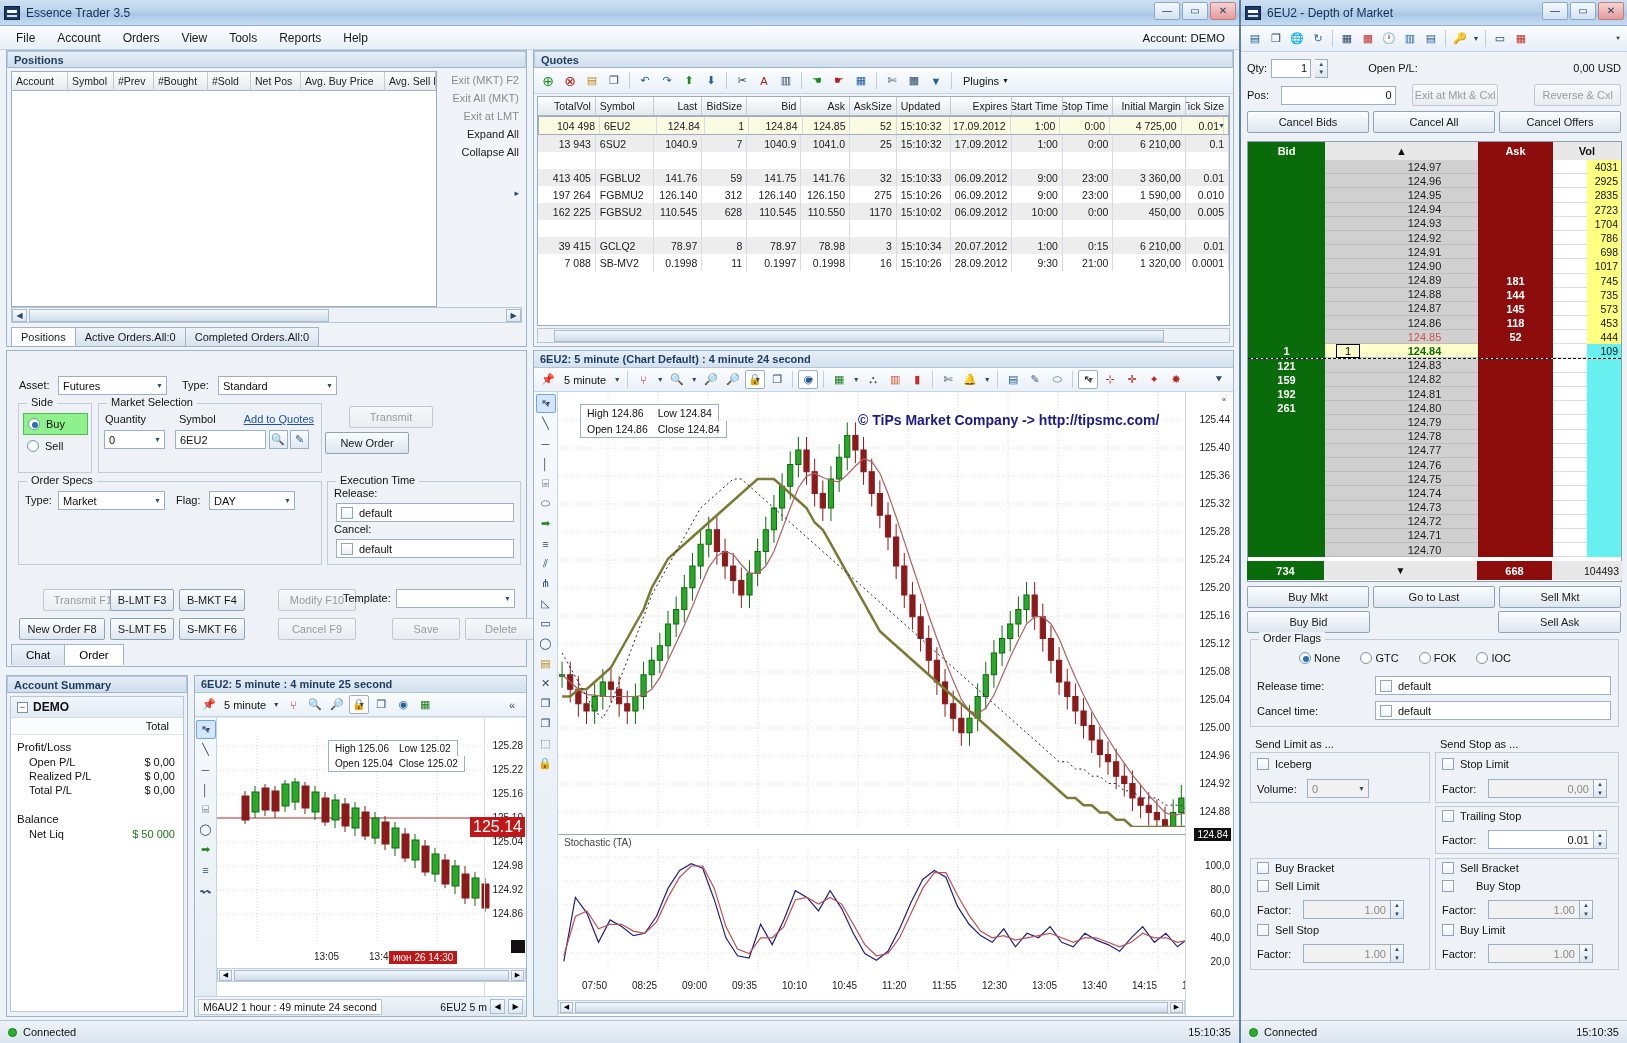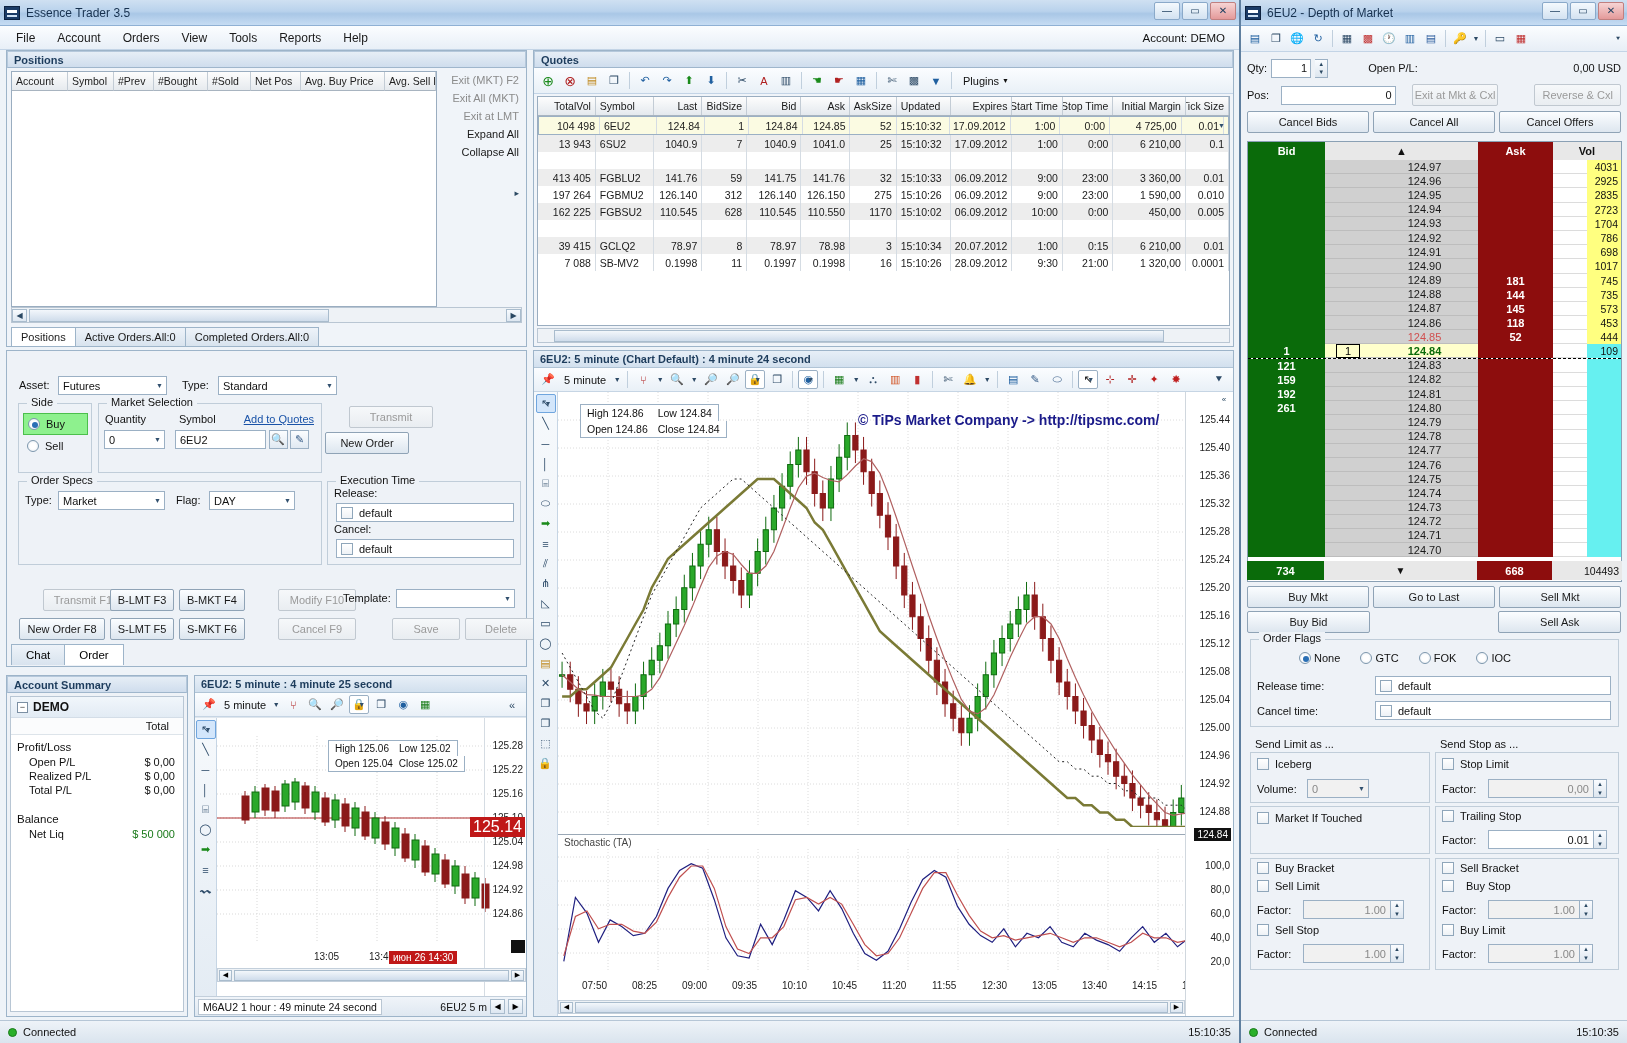--- a/index.html
+++ b/index.html
@@ -1406,26 +1406,20 @@
         <span class="lbl">Stop Limit</span>
       </div>
       <div class="lbl" style="position:absolute;left:6px;top:30px;">Factor:</div>
       <div class="txt" style="position:absolute;left:52px;top:26px;width:106px;justify-content:flex-end;color:#888;background:#f1f1f1;">0,00</div>
       <div class="spin" style="position:absolute;left:158px;top:26px;">
           <i>▲</i>
           <i>▼</i>
         </div>
     </div>
 
-    <div class="grp" style="position:absolute;left:9px;top:806px;width:180px;height:48px;">
-      <div style="position:absolute;left:6px;top:5px;display:flex;align-items:center;gap:6px;">
-        <span class="chk"></span>
-        <span class="lbl">Market If Touched</span>
-      </div>
-    </div>
 
     <div class="grp" style="position:absolute;left:194px;top:806px;width:184px;height:48px;">
       <div style="position:absolute;left:6px;top:3px;display:flex;align-items:center;gap:6px;">
         <span class="chk"></span>
         <span class="lbl">Trailing Stop</span>
       </div>
       <div class="lbl" style="position:absolute;left:6px;top:27px;">Factor:</div>
       <div class="txt" style="position:absolute;left:52px;top:23px;width:106px;justify-content:flex-end;">0.01</div>
       <div class="spin" style="position:absolute;left:158px;top:23px;">
           <i>▲</i>
@@ -1458,21 +1452,21 @@
           <i>▲</i>
           <i>▼</i>
         </div>
     </div>
 
     <div class="grp" style="position:absolute;left:194px;top:858px;width:184px;height:112px;">
       <div style="position:absolute;left:6px;top:3px;display:flex;align-items:center;gap:6px;">
         <span class="chk"></span>
         <span class="lbl">Sell Bracket</span>
       </div>
-      <div style="position:absolute;left:6px;top:21px;display:flex;align-items:flex-start;gap:12px;">
+      <div style="position:absolute;left:6px;top:21px;display:flex;align-items:flex-start;gap:22px;">
         <span class="chk"></span>
         <span class="lbl">Buy Stop</span>
       </div>
       <div class="lbl" style="position:absolute;left:6px;top:45px;">Factor:</div>
       <div class="txt" style="position:absolute;left:52px;top:41px;width:92px;justify-content:flex-end;color:#888;background:#f1f1f1;">1.00</div>
       <div class="spin" style="position:absolute;left:144px;top:41px;">
           <i>▲</i>
           <i>▼</i>
         </div>
       <div style="position:absolute;left:6px;top:65px;display:flex;align-items:center;gap:6px;">

